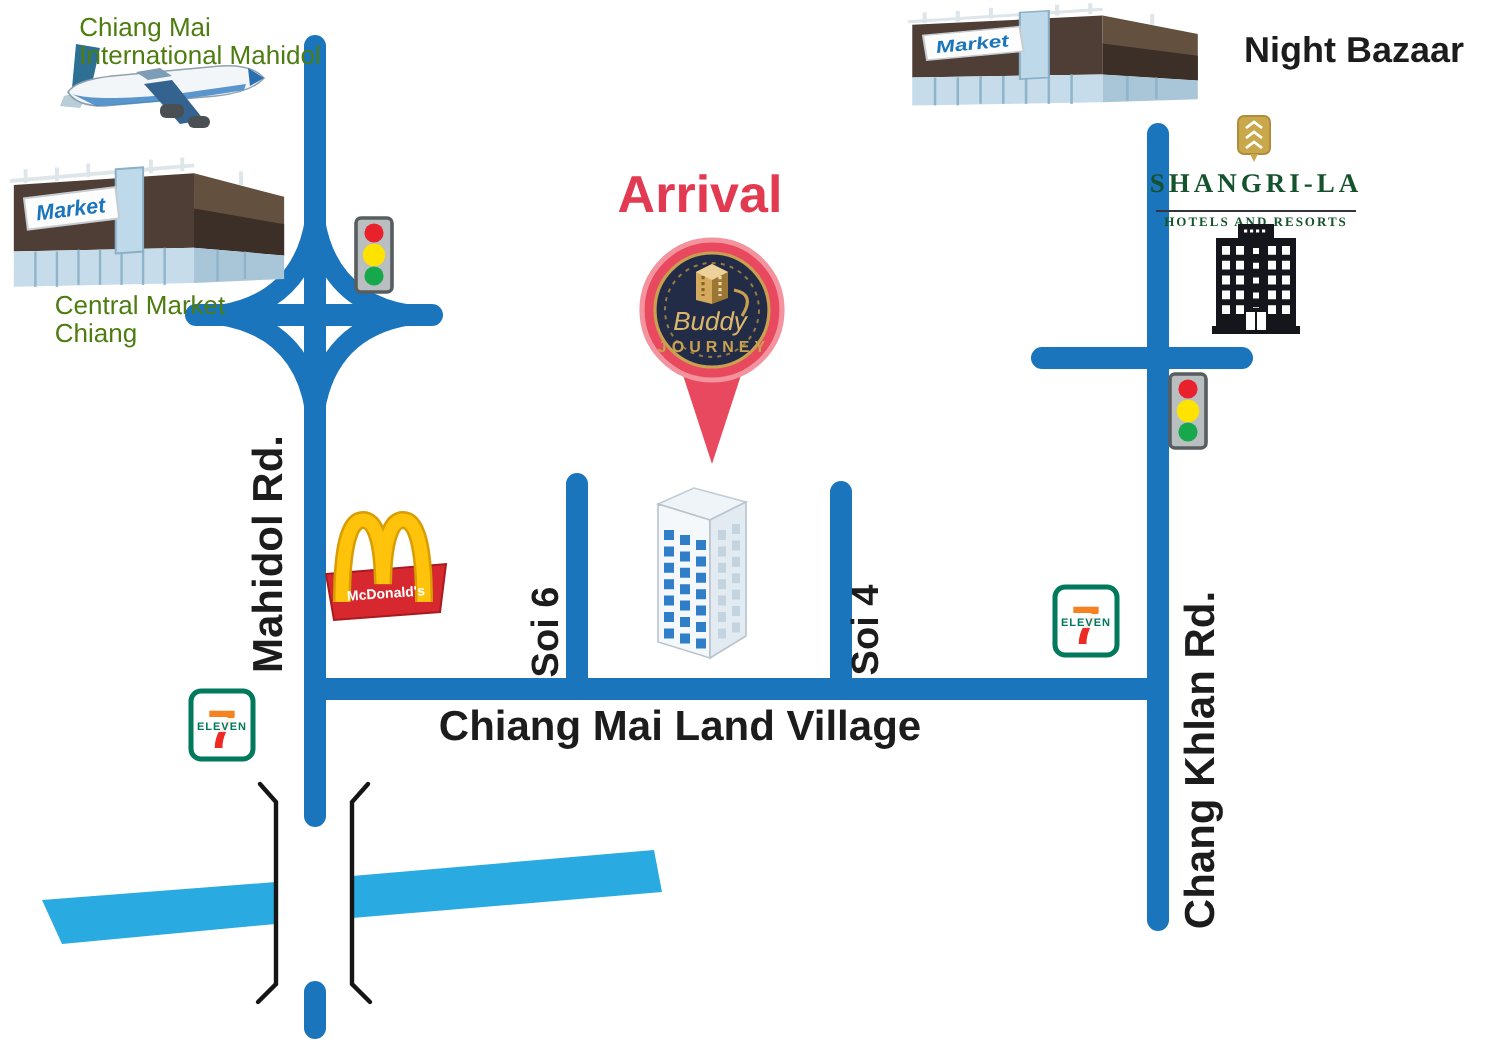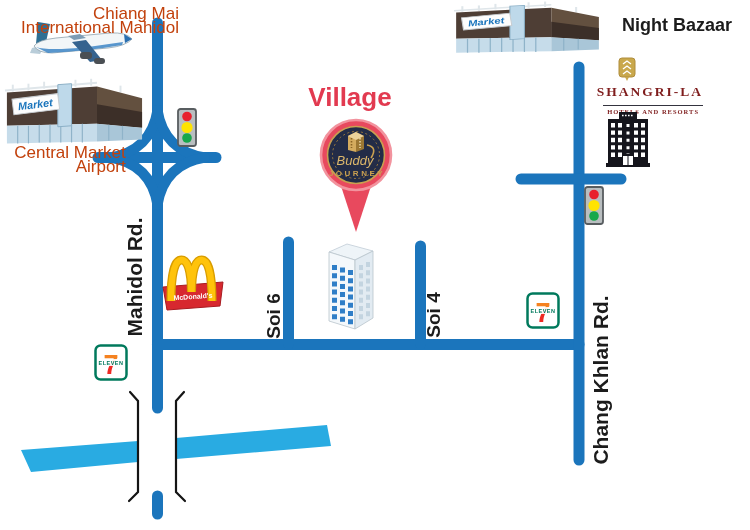--- a/index.html
+++ b/index.html
@@ -3,25 +3,25 @@
 <meta charset="utf-8">
 <style>
   html,body{margin:0;padding:0;background:#fff;}
   .map{position:relative;width:750px;height:530px;background:#ffffff;overflow:hidden;
        font-family:"Liberation Sans",sans-serif;}
   .abs{position:absolute;}
   .lbl{position:absolute;color:#1c1c1c;font-weight:700;white-space:nowrap;}
   .lbl-center{transform:translate(-50%,0);}
   .vlabel{position:absolute;color:#1c1c1c;font-weight:700;white-space:nowrap;
           transform:translate(-50%,-50%) rotate(-90deg);}
-  .small-label{position:absolute;color:#c2410c;font-size:17px;line-height:13.5px;
-               text-align:right;transform:translate(-50%,0);font-weight:400;}
+  .small-label{position:absolute;color:#4d7c0f;font-size:13px;line-height:13.5px;
+               text-align:left;transform:translate(-50%,0);font-weight:400;}
   .arrival-title{position:absolute;color:#e23a50;font-size:26px;font-weight:700;
                  transform:translate(-50%,0);white-space:nowrap;}
-  .shangrila{position:absolute;width:150px;text-align:right;color:#7f1d1d;
+  .shangrila{position:absolute;width:150px;text-align:center;color:#14532d;
              font-family:"Liberation Serif",serif;}
   .shangrila .name{font-size:13.5px;letter-spacing:2px;font-weight:700;margin-top:2px;}
   .shangrila .sub{display:inline-block;font-size:6.5px;letter-spacing:1px;font-weight:700;
                   border-top:1px solid #34343f;padding:2px 4px 0 4px;margin-top:2px;}
   svg text{font-family:"Liberation Sans",sans-serif;}
 </style>
 </head>
 <body>
 
 <div class="map">
@@ -239,29 +239,30 @@
     <line x1="26" y1="46" x2="26" y2="55" stroke="#15151c" stroke-width="1"></line>
   </svg>
 
   <div class="small-label" style="left:100px;top:7px">
     <div>Chiang Mai</div>
     <div>International Mahidol</div>
   </div>
 
   <div class="small-label" style="left:70px;top:146px">
     <div>Central Market</div>
-    <div>Airport</div>
+    <div>Chiang</div>
   </div>
 
-  <div class="arrival-title" style="left:350px;top:82px">Village</div>
+  <div class="arrival-title" style="left:350px;top:82px">Arrival</div>
 
   <div class="lbl" style="left:622px;top:15px;font-size:18px">Night Bazaar</div>
 
   <div class="vlabel" style="left:135px;top:277px;font-size:21px">Mahidol Rd.</div>
 
   <div class="vlabel" style="left:601px;top:380px;font-size:21px">Chang Khlan Rd.</div>
 
   <div class="vlabel" style="left:274px;top:316px;font-size:19px">Soi 6</div>
 
   <div class="vlabel" style="left:434px;top:315px;font-size:19px">Soi 4</div>
 
+  <div class="lbl lbl-center" style="left:340px;top:352px;font-size:21px">Chiang Mai Land Village</div>
 
 </div>
 
 </body></html>

